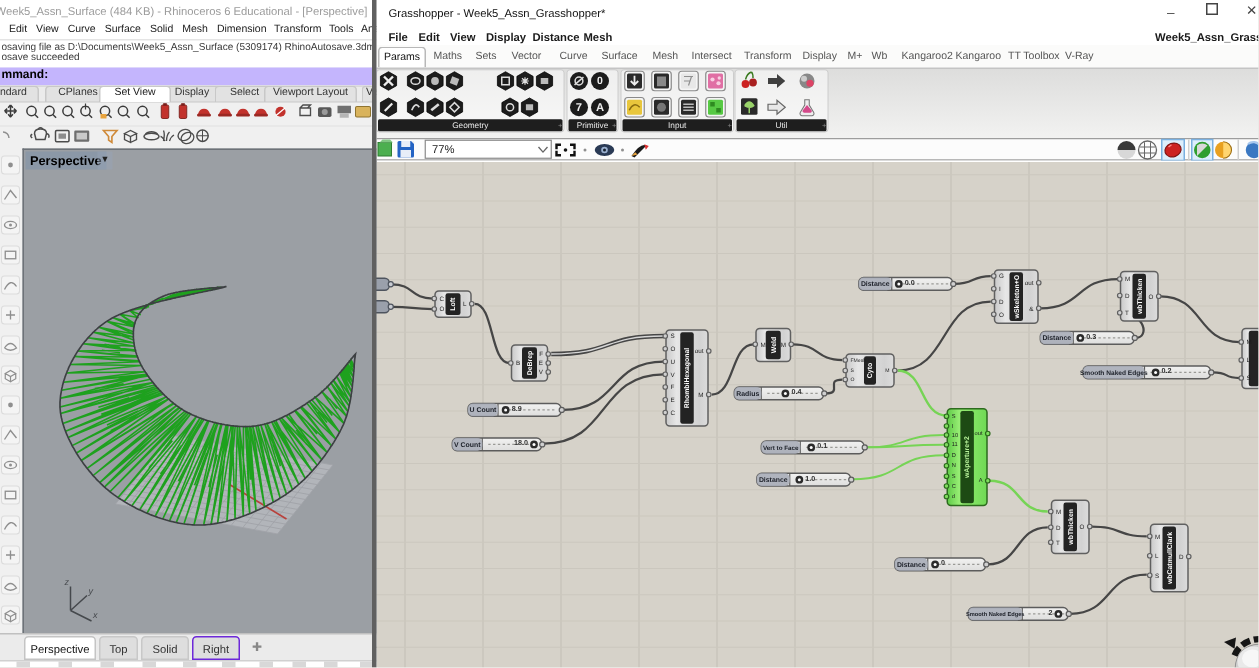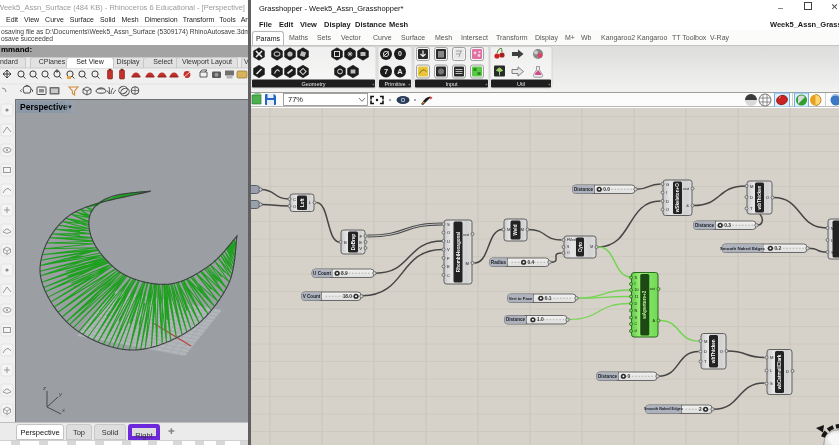--- a/index.html
+++ b/index.html
@@ -13,21 +13,21 @@
 <div id="rhino">
   <div class="rt" style="left:0;top:0;width:252px;height:16px;background:#ffffff;"></div>
   <div class="rt" style="left:-3px;top:3px;font-size:7.5px;color:#9b9b9b;">Week5_Assn_Surface (484 KB) - Rhinoceros 6 Educational - [Perspective]</div>
   <div class="rt" style="left:0;top:16px;width:252px;height:10px;background:#ffffff;font-size:7px;color:#1a1a1a;">
     <span style="margin-left:6px">Edit</span><span style="margin-left:6px">View</span><span style="margin-left:6px">Curve</span><span style="margin-left:6px">Surface</span><span style="margin-left:6px">Solid</span><span style="margin-left:6px">Mesh</span><span style="margin-left:6px">Dimension</span><span style="margin-left:5px">Transform</span><span style="margin-left:5px">Tools</span><span style="margin-left:5px">Anal</span>
   </div>
   <div class="rt" style="left:0;top:26px;width:252px;height:19px;background:#ffffff;border-top:1px solid #e4e4e4;font-size:6.7px;color:#3a3a3a;">
     <div style="margin:1px 0 0 1px">osaving file as D:\Documents\Week5_Assn_Surface (5309174) RhinoAutosave.3dm</div>
     <div style="margin-left:1px">osave succeeded</div>
   </div>
-  <div class="rt" style="left:0;top:45px;width:252px;height:12px;background:#a3a3a3;font-size:8px;font-weight:bold;color:#000;"><span style="margin-left:1px">mmand:</span></div>
+  <div class="rt" style="left:0;top:45px;width:252px;height:12px;background:#c4b5fd;font-size:8px;font-weight:bold;color:#000;"><span style="margin-left:1px">mmand:</span></div>
   <div class="rt" style="left:0;top:57px;width:252px;height:11px;background:#ebebeb;border-top:1px solid #d8d8d8;"></div>
   <div class="rt" style="left:-14px;top:57px;width:40px;height:11px;background:#e2e2e2;border:1px solid #c8c8c8;border-bottom:none;border-radius:3px 3px 0 0;font-size:7px;color:#333;text-align:center;">tandard</div>
   <div class="rt" style="left:30px;top:57px;width:44px;height:11px;background:#e2e2e2;border:1px solid #c8c8c8;border-bottom:none;border-radius:3px 3px 0 0;font-size:7px;color:#333;text-align:center;">CPlanes</div>
   <div class="rt" style="left:66px;top:57px;width:48px;height:11px;background:#ffffff;border:1px solid #c8c8c8;border-bottom:none;border-radius:3px 3px 0 0;font-size:7px;color:#222;text-align:center;z-index:2;">Set View</div>
   <div class="rt" style="left:106px;top:57px;width:44px;height:11px;background:#e2e2e2;border:1px solid #c8c8c8;border-bottom:none;border-radius:3px 3px 0 0;font-size:7px;color:#333;text-align:center;">Display</div>
   <div class="rt" style="left:143px;top:57px;width:40px;height:11px;background:#e2e2e2;border:1px solid #c8c8c8;border-bottom:none;border-radius:3px 3px 0 0;font-size:7px;color:#333;text-align:center;">Select</div>
   <div class="rt" style="left:176px;top:57px;width:62px;height:11px;background:#e2e2e2;border:1px solid #c8c8c8;border-bottom:none;border-radius:3px 3px 0 0;font-size:7px;color:#333;text-align:center;">Viewport Layout</div>
   <div class="rt" style="left:241px;top:57px;width:30px;height:11px;background:#e2e2e2;border:1px solid #c8c8c8;border-bottom:none;border-radius:3px 3px 0 0;font-size:7px;color:#333;">&nbsp;Vis</div>
   <svg class="rt" style="left:0;top:0;" width="252" height="99">
     <rect x="0" y="68" width="252" height="31" fill="#f0f0f0"></rect>
@@ -163,21 +163,21 @@
         <text x="59" y="396">y</text>
         <text x="62" y="412">x</text>
 </g>
 </svg>
   <div class="rt" style="left:17px;top:101px;height:12px;background:rgba(125,145,170,0.55);font-size:8.5px;font-weight:bold;color:#000;padding:0 3px;line-height:12px;">Perspective</div>
   <div class="rt" style="left:65px;top:101px;width:10px;height:12px;background:rgba(150,165,185,0.45);color:#222;font-size:6px;line-height:12px;text-align:center;">▼</div>
   <div class="rt" style="left:0;top:422px;width:252px;height:18px;background:#ebebeb;border-top:1px solid #c0c0c0;"></div>
   <div class="rt" style="left:16px;top:424px;width:48px;height:16px;background:#ffffff;border:1px solid #c4c4c4;border-radius:3px 3px 0 0;font-size:7.5px;color:#111;text-align:center;line-height:15px;">Perspective</div>
   <div class="rt" style="left:66px;top:424px;width:26px;height:16px;background:#dedede;border:1px solid #c8c8c8;border-radius:3px 3px 0 0;font-size:7.5px;color:#333;text-align:center;line-height:15px;">Top</div>
   <div class="rt" style="left:94px;top:424px;width:32px;height:16px;background:#dedede;border:1px solid #c8c8c8;border-radius:3px 3px 0 0;font-size:7.5px;color:#333;text-align:center;line-height:15px;">Solid</div>
-  <div class="rt" style="left:128px;top:424px;width:32px;height:16px;background:#dedede;border:4px solid #6d28d9;border-radius:3px 3px 0 0;font-size:7.5px;color:#333;text-align:center;line-height:15px;">Right</div>
+  <div class="rt" style="left:128px;top:424px;width:32px;height:16px;background:#dedede;border:1px solid #6d28d9;border-radius:3px 3px 0 0;font-size:7.5px;color:#333;text-align:center;line-height:15px;">Right</div>
   <div class="rt" style="left:168px;top:428px;width:12px;height:9px;color:#888;font-size:8px;line-height:8px;">✚</div>
   <div class="rt" style="left:0;top:440px;width:252px;height:5px;background:#ffffff;border-top:1px solid #d0d0d0;"></div>
   <svg class="rt" style="left:0;top:440px" width="252" height="5">
       <rect x="11" y="1" width="9" height="4" fill="#d8d8d8"></rect>
       <rect x="39" y="1" width="9" height="4" fill="#d8d8d8"></rect>
       <rect x="67" y="1" width="9" height="4" fill="#d8d8d8"></rect>
       <rect x="95" y="1" width="9" height="4" fill="#d8d8d8"></rect>
       <rect x="122" y="1" width="9" height="4" fill="#d8d8d8"></rect>
       <rect x="148" y="1" width="9" height="4" fill="#d8d8d8"></rect>
       <rect x="173" y="1" width="9" height="4" fill="#d8d8d8"></rect>

